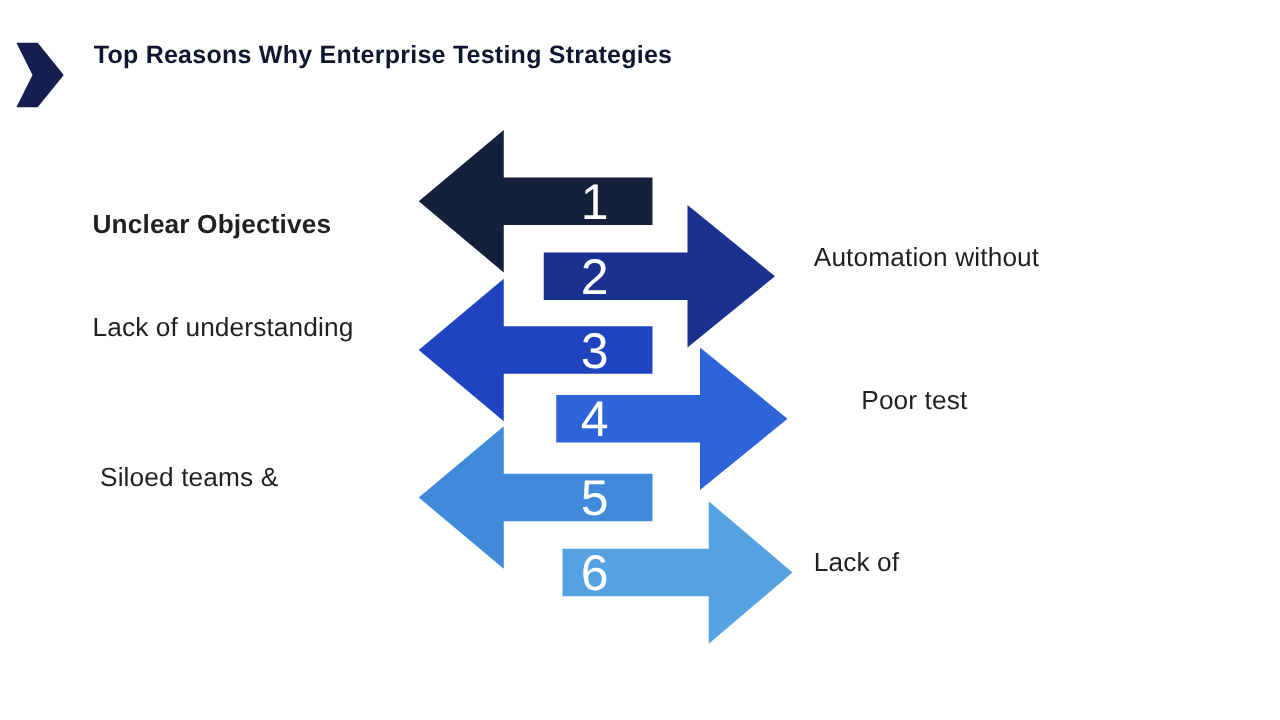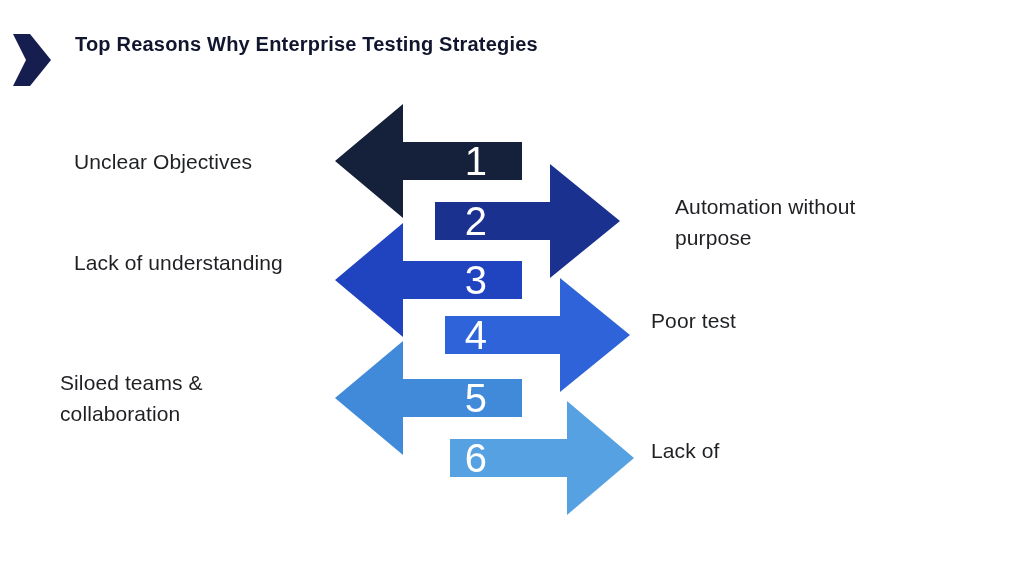--- a/index.html
+++ b/index.html
@@ -78,36 +78,34 @@
     <polygon points="450,439 567,439 567,401 634,458 567,515 567,477 450,477" fill="#56a1e1"></polygon>
 
     <text class="arrow-num" x="476" y="175" text-anchor="middle" fill="#ffffff">1</text>
     <text class="arrow-num" x="476" y="235" text-anchor="middle" fill="#ffffff">2</text>
     <text class="arrow-num" x="476" y="294" text-anchor="middle" fill="#ffffff">3</text>
     <text class="arrow-num" x="476" y="349" text-anchor="middle" fill="#ffffff">4</text>
     <text class="arrow-num" x="476" y="412" text-anchor="middle" fill="#ffffff">5</text>
     <text class="arrow-num" x="476" y="472" text-anchor="middle" fill="#ffffff">6</text>
   </svg>
 
-  <div class="label" style="left:74px; top:146px;">
+  <div class="label" style="left:74px; top:164px;font-weight:bold;">
     <span>Unclear Objectives</span>
     <span></span>
   </div>
   <div class="label" style="left:74px; top:247px;text-align:right;">
     <span>Lack of understanding</span>
   </div>
-  <div class="label" style="left:60px; top:367px;">
+  <div class="label" style="left:80px; top:367px;">
     <span>Siloed teams &amp;</span>
-    <span>collaboration</span>
   </div>
 
-  <div class="label" style="left:651px; top:191px;margin-left:24px;">
+  <div class="label" style="left:651px; top:191px;">
     <span>Automation without</span>
-    <span>purpose</span>
   </div>
-  <div class="label" style="left:651px; top:305px;">
+  <div class="label" style="left:689px; top:305px;">
     <span>Poor test</span>
   </div>
   <div class="label" style="left:651px; top:435px;">
     <span>Lack of</span>
   </div>
 
 </div>
 
 </body></html>

